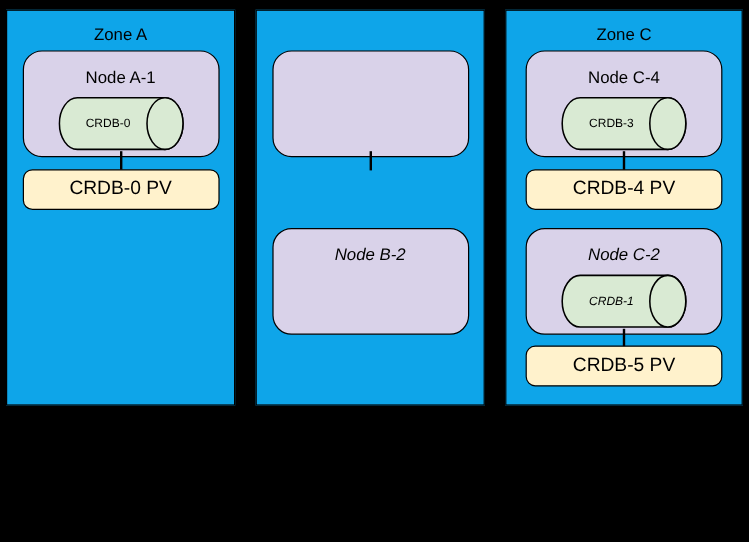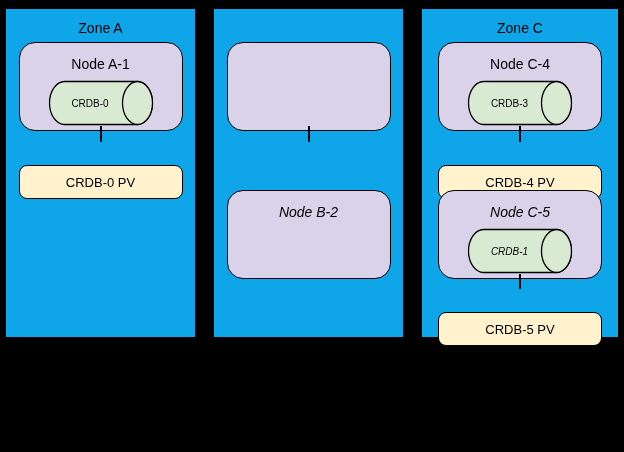--- a/index.html
+++ b/index.html
@@ -93,22 +93,21 @@
     transform: translateX(-50%);
     width: 164px;
     height: 34px;
     background: #fff2cc;
     border: 1.4px solid #000000;
     border-radius: 8px;
     box-sizing: border-box;
     display: flex;
     align-items: center;
     justify-content: center;
-    font-size: 13px;
-    margin-top: 24px;
+    font-size: 16px;
   }
   .pv-1 { top: 132px; }
   .pv-2 { top: 279px; }
 </style>
 </head>
 <body>
 
 <div class="canvas">
 
   <section class="zone" id="zone-a">
@@ -159,21 +158,21 @@
       </div>
     </div>
 
     <div class="connector connector-1"></div>
 
     <div class="pv pv-1">
       <span>CRDB-4 PV</span>
     </div>
 
     <div class="node node-2">
-      <div class="node-title">Node C-5</div>
+      <div class="node-title">Node C-2</div>
       <div class="cylinder">
         <svg width="105" height="46" viewBox="0 0 105 46">
           <path d="M16 1.5 H89 A15 21.5 0 0 1 89 44.5 H16 A15 21.5 0 0 1 16 1.5 Z" fill="#d9ead3" stroke="#000000" stroke-width="1.3"></path>
           <ellipse cx="89" cy="23" rx="15" ry="21.5" fill="#d9ead3" stroke="#000000" stroke-width="1.3"></ellipse>
         </svg>
         <span class="cylinder-label">CRDB-1</span>
       </div>
     </div>
 
     <div class="connector connector-2"></div>

